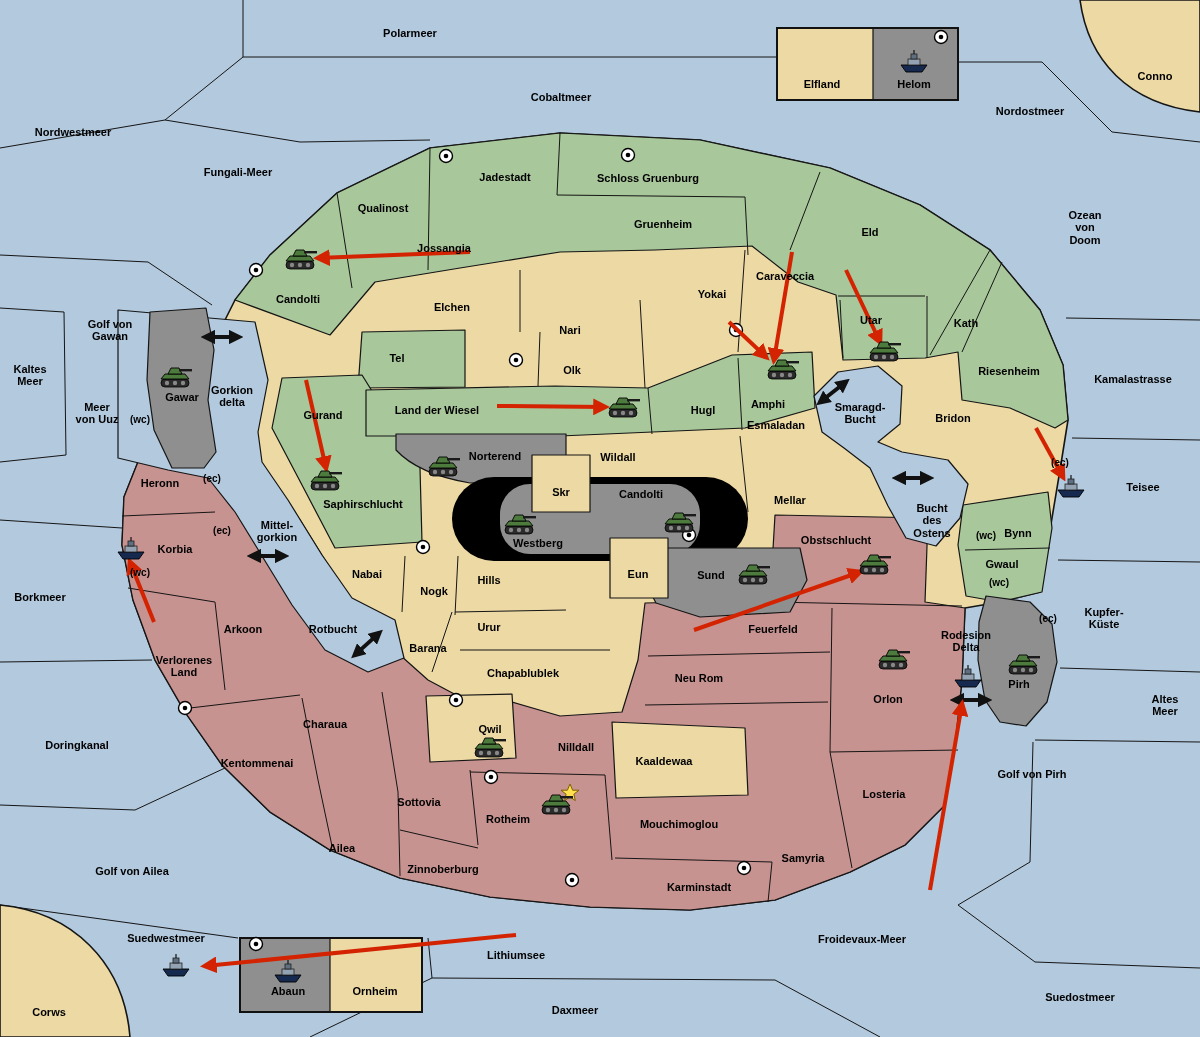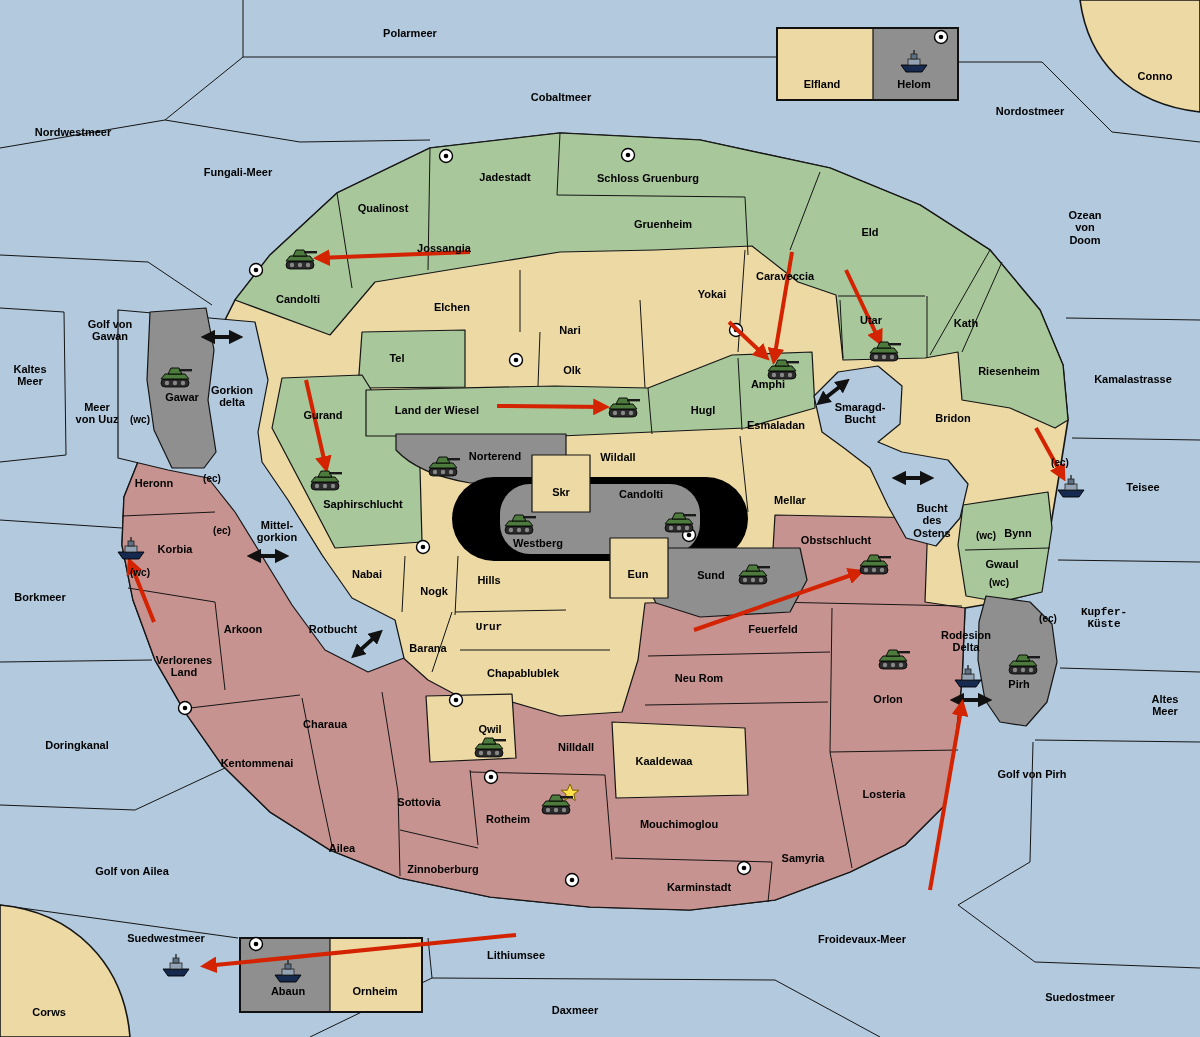--- a/index.html
+++ b/index.html
@@ -188,21 +188,21 @@
       <div class="map-label sea-label" style="left: 1085px; top: 227px;">Ozean von Doom</div>
       <div class="map-label sea-label" style="left: 110px; top: 330px;">Golf von
 Gawan</div>
       <div class="map-label sea-label" style="left: 30px; top: 375px;">Kaltes
 Meer</div>
       <div class="map-label sea-label" style="left: 97px; top: 413px;">Meer
 von Uuz</div>
       <div class="map-label sea-label" style="left: 1133px; top: 379px;">Kamalastrasse</div>
       <div class="map-label sea-label" style="left: 1143px; top: 487px;">Teisee</div>
       <div class="map-label sea-label" style="left: 40px; top: 597px;">Borkmeer</div>
-      <div class="map-label sea-label" style="left: 1104px; top: 618px; font-family: Liberation Mono, monospace;">Kupfer-
+      <div class="map-label sea-label" style="left: 1104px; top: 618px;">Kupfer-
 Küste</div>
       <div class="map-label sea-label" style="left: 1165px; top: 705px;">Altes
 Meer</div>
       <div class="map-label sea-label" style="left: 1032px; top: 774px; text-align: center;">Golf von Pirh</div>
       <div class="map-label sea-label" style="left: 77px; top: 745px;">Doringkanal</div>
       <div class="map-label sea-label" style="left: 132px; top: 871px;">Golf von Ailea</div>
       <div class="map-label sea-label" style="left: 862px; top: 939px;">Froidevaux-Meer</div>
       <div class="map-label sea-label" style="left: 166px; top: 938px;">Suedwestmeer</div>
       <div class="map-label sea-label" style="left: 516px; top: 955px;">Lithiumsee</div>
       <div class="map-label sea-label" style="left: 575px; top: 1010px;">Daxmeer</div>
@@ -225,21 +225,21 @@
       <div class="map-label land-label" style="left: 785px; top: 276px;">Caraveccia</div>
       <div class="map-label land-label" style="left: 298px; top: 299px;">Candolti</div>
       <div class="map-label land-label" style="left: 712px; top: 294px;">Yokai</div>
       <div class="map-label land-label" style="left: 871px; top: 320px;">Utar</div>
       <div class="map-label land-label" style="left: 966px; top: 323px;">Kath</div>
       <div class="map-label land-label" style="left: 447px; top: 307px; padding-left: 10px;">Elchen</div>
       <div class="map-label land-label" style="left: 570px; top: 330px;">Nari</div>
       <div class="map-label land-label" style="left: 397px; top: 358px;">Tel</div>
       <div class="map-label land-label" style="left: 572px; top: 370px;">Olk</div>
       <div class="map-label land-label" style="left: 1009px; top: 371px;">Riesenheim</div>
-      <div class="map-label land-label" style="left: 768px; top: 384px;">Amphi</div>
+      <div class="map-label land-label" style="left: 768px; top: 404px;">Amphi</div>
       <div class="map-label land-label" style="left: 437px; top: 410px;">Land der Wiesel</div>
       <div class="map-label land-label" style="left: 703px; top: 410px;">Hugl</div>
       <div class="map-label land-label" style="left: 776px; top: 425px;">Esmaladan</div>
       <div class="map-label land-label" style="left: 953px; top: 418px;">Bridon</div>
       <div class="map-label land-label" style="left: 323px; top: 415px;">Gurand</div>
       <div class="map-label land-label" style="left: 182px; top: 397px;">Gawar</div>
       <div class="map-label land-label" style="left: 232px; top: 396px;">Gorkion
 delta</div>
       <div class="map-label land-label" style="left: 495px; top: 456px;">Norterend</div>
       <div class="map-label land-label" style="left: 618px; top: 457px;">Wildall</div>
@@ -249,23 +249,23 @@
       <div class="map-label land-label" style="left: 790px; top: 500px;">Mellar</div>
       <div class="map-label land-label" style="left: 1018px; top: 533px;">Bynn</div>
       <div class="map-label land-label" style="left: 538px; top: 543px;">Westberg</div>
       <div class="map-label land-label" style="left: 1002px; top: 564px;">Gwaul</div>
       <div class="map-label land-label" style="left: 836px; top: 540px;">Obstschlucht</div>
       <div class="map-label land-label" style="left: 638px; top: 574px;">Eun</div>
       <div class="map-label land-label" style="left: 711px; top: 575px;">Sund</div>
       <div class="map-label land-label" style="left: 489px; top: 580px;">Hills</div>
       <div class="map-label land-label" style="left: 367px; top: 574px;">Nabai</div>
       <div class="map-label land-label" style="left: 434px; top: 591px;">Nogk</div>
-      <div class="map-label land-label" style="left: 154px; top: 483px; text-align: right;">Heronn</div>
+      <div class="map-label land-label" style="left: 160px; top: 483px; text-align: right;">Heronn</div>
       <div class="map-label land-label" style="left: 175px; top: 549px;">Korbia</div>
-      <div class="map-label land-label" style="left: 489px; top: 627px; font-family: Liberation Mono, monospace;">Urur</div>
+      <div class="map-label land-label" style="left: 489px; top: 627px;">Urur</div>
       <div class="map-label land-label" style="left: 243px; top: 629px;">Arkoon</div>
       <div class="map-label land-label" style="left: 428px; top: 648px;">Barana</div>
       <div class="map-label land-label" style="left: 184px; top: 666px;">Verlorenes
 Land</div>
       <div class="map-label land-label" style="left: 773px; top: 629px;">Feuerfeld</div>
       <div class="map-label land-label" style="left: 523px; top: 673px;">Chapablublek</div>
       <div class="map-label land-label" style="left: 699px; top: 678px;">Neu Rom</div>
       <div class="map-label land-label" style="left: 888px; top: 699px;">Orlon</div>
       <div class="map-label land-label" style="left: 966px; top: 641px;">Rodesion
 Delta</div>

